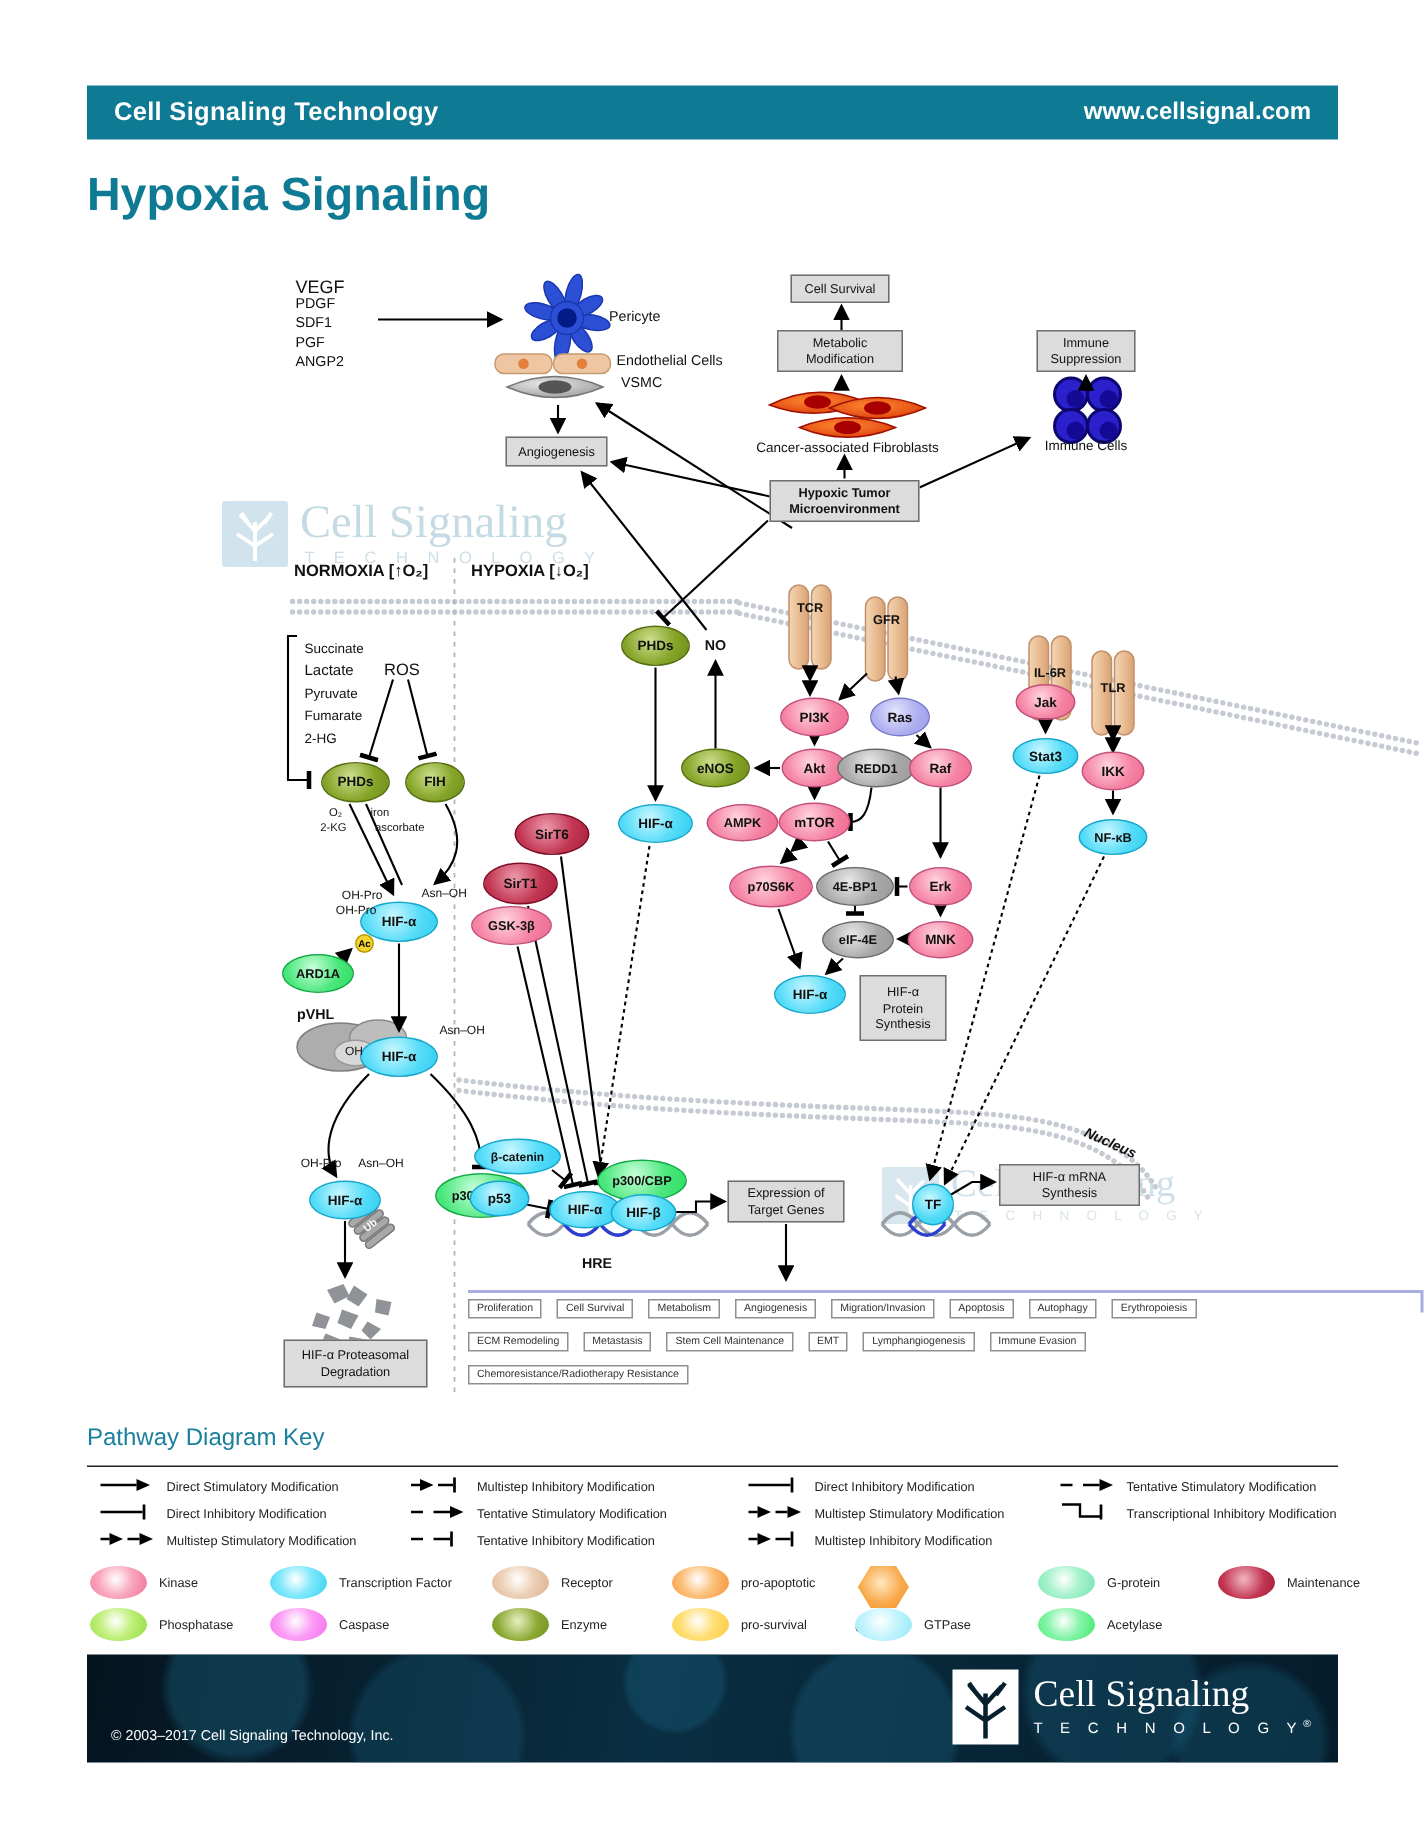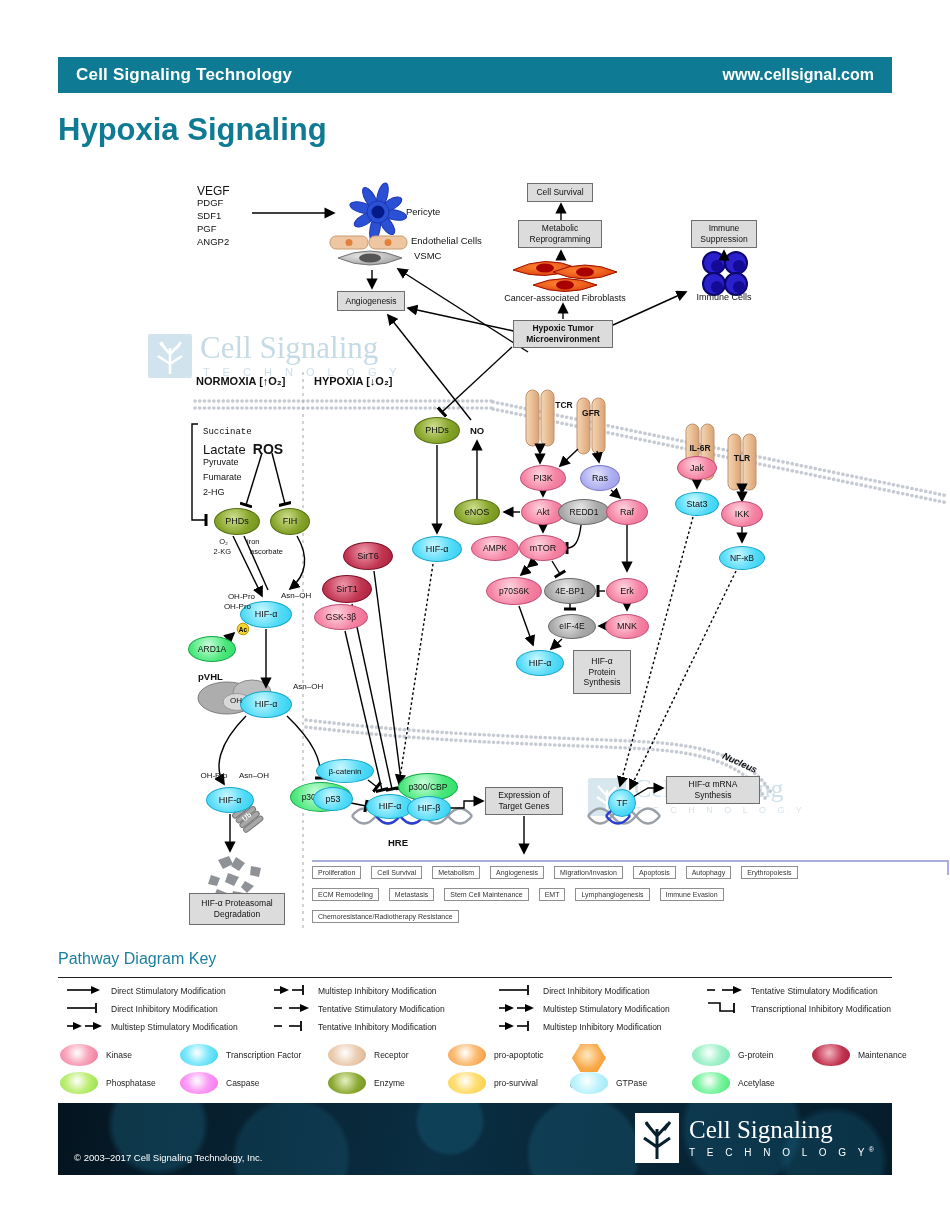--- a/index.html
+++ b/index.html
@@ -18,21 +18,21 @@
   .wm .l2{position:absolute;color:#ccdde6;}
   
   #art{position:absolute;left:0;top:0;z-index:2;}
   
   .gbox{position:absolute;z-index:4;background:#dcdcdc;border:1px solid #6e6e6e;color:#111;
         font-size:8.5px;line-height:1.25;text-align:center;white-space:pre-line;
         display:flex;align-items:center;justify-content:center;box-sizing:border-box;padding:1px 2px;}
   .gbox.b{font-weight:700;}
   
   .node{position:absolute;z-index:5;border-radius:50%;display:flex;align-items:center;justify-content:center;
-        font-weight:400;color:#101010;text-align:center;box-sizing:border-box;}
+        font-weight:700;color:#101010;text-align:center;box-sizing:border-box;}
   .node.kinase{background:radial-gradient(circle at 42% 35%,#ffd4e0,#f584a4 55%,#ef6a90);border:1px solid #c2507a;}
   .node.tf{background:radial-gradient(circle at 42% 35%,#c9f7ff,#55dcf8 55%,#32cdf2);border:1px solid #16a7cc;}
   .node.enzyme{background:radial-gradient(circle at 42% 35%,#cede8e,#86a428 55%,#6f8e1c);border:1px solid #557012;}
   .node.green{background:radial-gradient(circle at 42% 35%,#c8ffd9,#4ce77d 55%,#2bdd63);border:1px solid #12a944;}
   .node.deac{background:radial-gradient(circle at 42% 35%,#ee9aac,#c23652 55%,#a81f3c);border:1px solid #7d1028;}
   .node.gray{background:radial-gradient(circle at 42% 35%,#e8e8e8,#a8a8a8 55%,#9a9a9a);border:1px solid #6a6a6a;}
   .node.lav{background:radial-gradient(circle at 42% 35%,#e4e4fb,#aeaff0 55%,#9b9ce8);border:1px solid #7a7bc8;}
   
   .lbl{position:absolute;z-index:6;color:#111;white-space:nowrap;}
   
@@ -335,48 +335,48 @@
     <div class="lbl" style="left: 197px; top: 210px; font-size: 9.5px;">SDF1</div>
     <div class="lbl" style="left: 197px; top: 223px; font-size: 9.5px;">PGF</div>
     <div class="lbl" style="left: 197px; top: 236px; font-size: 9.5px;">ANGP2</div>
     <div class="lbl" style="font-size: 9.5px; top: 206.3px; left: 406px;">Pericyte</div>
     <div class="lbl" style="font-size: 9.5px; top: 235.3px; left: 411px;">Endothelial Cells</div>
     <div class="lbl" style="font-size: 9.5px; top: 250.3px; left: 414px;">VSMC</div>
     <div class="lbl" style="font-size: 9px; top: 292.6px; left: 565px; transform: translateX(-50%);">Cancer-associated Fibroblasts</div>
     <div class="lbl" style="font-size: 9px; top: 291.6px; left: 724px; transform: translateX(-50%);">Immune Cells</div>
     <div class="lbl" style="font-size: 11px; font-weight: 700; top: 375.4px; left: 196px;">NORMOXIA [↑O₂]</div>
     <div class="lbl" style="font-size: 11px; font-weight: 700; top: 375.4px; left: 314px;">HYPOXIA [↓O₂]</div>
-    <div class="lbl" style="font-size: 9px; top: 426.6px; left: 203px; font-family: Liberation Mono, monospace;">Succinate</div>
-    <div class="lbl" style="font-size: 13px; top: 441.6px; left: 203px;">Lactate</div>
+    <div class="lbl" style="font-size: 9px; top: 426.6px; left: 203px;">Succinate</div>
+    <div class="lbl" style="font-size: 10px; top: 441.6px; left: 203px;">Lactate</div>
     <div class="lbl" style="font-size: 9px; top: 456.6px; left: 203px;">Pyruvate</div>
     <div class="lbl" style="font-size: 9px; top: 471.6px; left: 203px;">Fumarate</div>
     <div class="lbl" style="font-size: 9px; top: 486.6px; left: 203px;">2-HG</div>
-    <div class="lbl" style="font-size: 14px; font-weight: 700; top: 440.6px; left: 268px; transform: translateX(-50%);">ROS</div>
+    <div class="lbl" style="font-size: 11px; font-weight: 400; top: 440.6px; left: 268px; transform: translateX(-50%);">ROS</div>
     <div class="lbl" style="font-size: 7.5px; top: 536.5px; left: 28px; width: 200px; text-align: right;">O₂</div>
     <div class="lbl" style="font-size: 7.5px; top: 546.5px; left: 31px; width: 200px; text-align: right;">2-KG</div>
     <div class="lbl" style="font-size: 7.5px; top: 536.5px; left: 247px;">iron</div>
     <div class="lbl" style="font-size: 7.5px; top: 546.5px; left: 250px;">ascorbate</div>
     <div class="lbl" style="font-size: 8px; top: 592.2px; left: 55px; width: 200px; text-align: right;">OH-Pro</div>
     <div class="lbl" style="font-size: 8px; top: 602.2px; left: 51px; width: 200px; text-align: right;">OH-Pro</div>
     <div class="lbl" style="font-size: 8px; top: 591.2px; left: 281px;">Asn–OH</div>
     <div class="lbl" style="font-size: 9.5px; font-weight: 700; top: 671.3px; left: 198px;">pVHL</div>
     <div class="lbl" style="font-size: 8px; top: 696.2px; left: 236px; transform: translateX(-50%);">OH</div>
     <div class="lbl" style="font-size: 8px; top: 682.2px; left: 293px;">Asn–OH</div>
     <div class="lbl" style="font-size: 8px; top: 771.2px; left: 214px; transform: translateX(-50%);">OH-Pro</div>
     <div class="lbl" style="font-size: 8px; top: 771.2px; left: 254px; transform: translateX(-50%);">Asn–OH</div>
     <div class="lbl" style="font-size: 9.5px; font-weight: 700; top: 425.3px; left: 477px; transform: translateX(-50%);">NO</div>
-    <div class="lbl" style="font-size: 8.5px; font-weight: 700; top: 399.9px; left: 564px; transform: translateX(-50%); text-align: right;">TCR</div>
+    <div class="lbl" style="font-size: 8.5px; font-weight: 700; top: 399.9px; left: 540px; transform: translateX(-50%); text-align: right;">TCR</div>
     <div class="lbl" style="font-size: 8.5px; font-weight: 700; top: 407.9px; left: 591px; transform: translateX(-50%);">GFR</div>
     <div class="lbl" style="font-size: 8.5px; font-weight: 700; top: 442.9px; left: 700px; transform: translateX(-50%);">IL-6R</div>
     <div class="lbl" style="font-size: 8.5px; font-weight: 700; top: 452.9px; left: 742px; transform: translateX(-50%);">TLR</div>
     <div class="lbl" style="font-size: 9.5px; font-weight: 700; font-style: italic; top: 757.3px; left: 740px; transform: translateX(-50%) rotate(24deg);">Nucleus</div>
     <div class="lbl" style="font-size: 9.5px; font-weight: 700; top: 837.3px; left: 398px; transform: translateX(-50%);">HRE</div>
     <div class="gbox" style="left: 527px; top: 182.5px; width: 66px; height: 19px;">Cell Survival</div>
     <div class="gbox" style="left: 518px; top: 220px; width: 84px; height: 28px;">Metabolic
-Reprogramming</div>
+Modification</div>
     <div class="gbox" style="left: 691px; top: 220px; width: 66px; height: 28px;">Immune
 Suppression</div>
     <div class="gbox" style="left: 337px; top: 291px; width: 68px; height: 20px;">Angiogenesis</div>
     <div class="gbox b" style="left: 513px; top: 320px; width: 100px; height: 28px;">Hypoxic Tumor
 Microenvironment</div>
     <div class="gbox" style="left: 573px; top: 650px; width: 58px; height: 44px;">HIF-α
 Protein
 Synthesis</div>
     <div class="gbox" style="left: 485px; top: 787px; width: 78px; height: 28px;">Expression of
 Target Genes</div>

